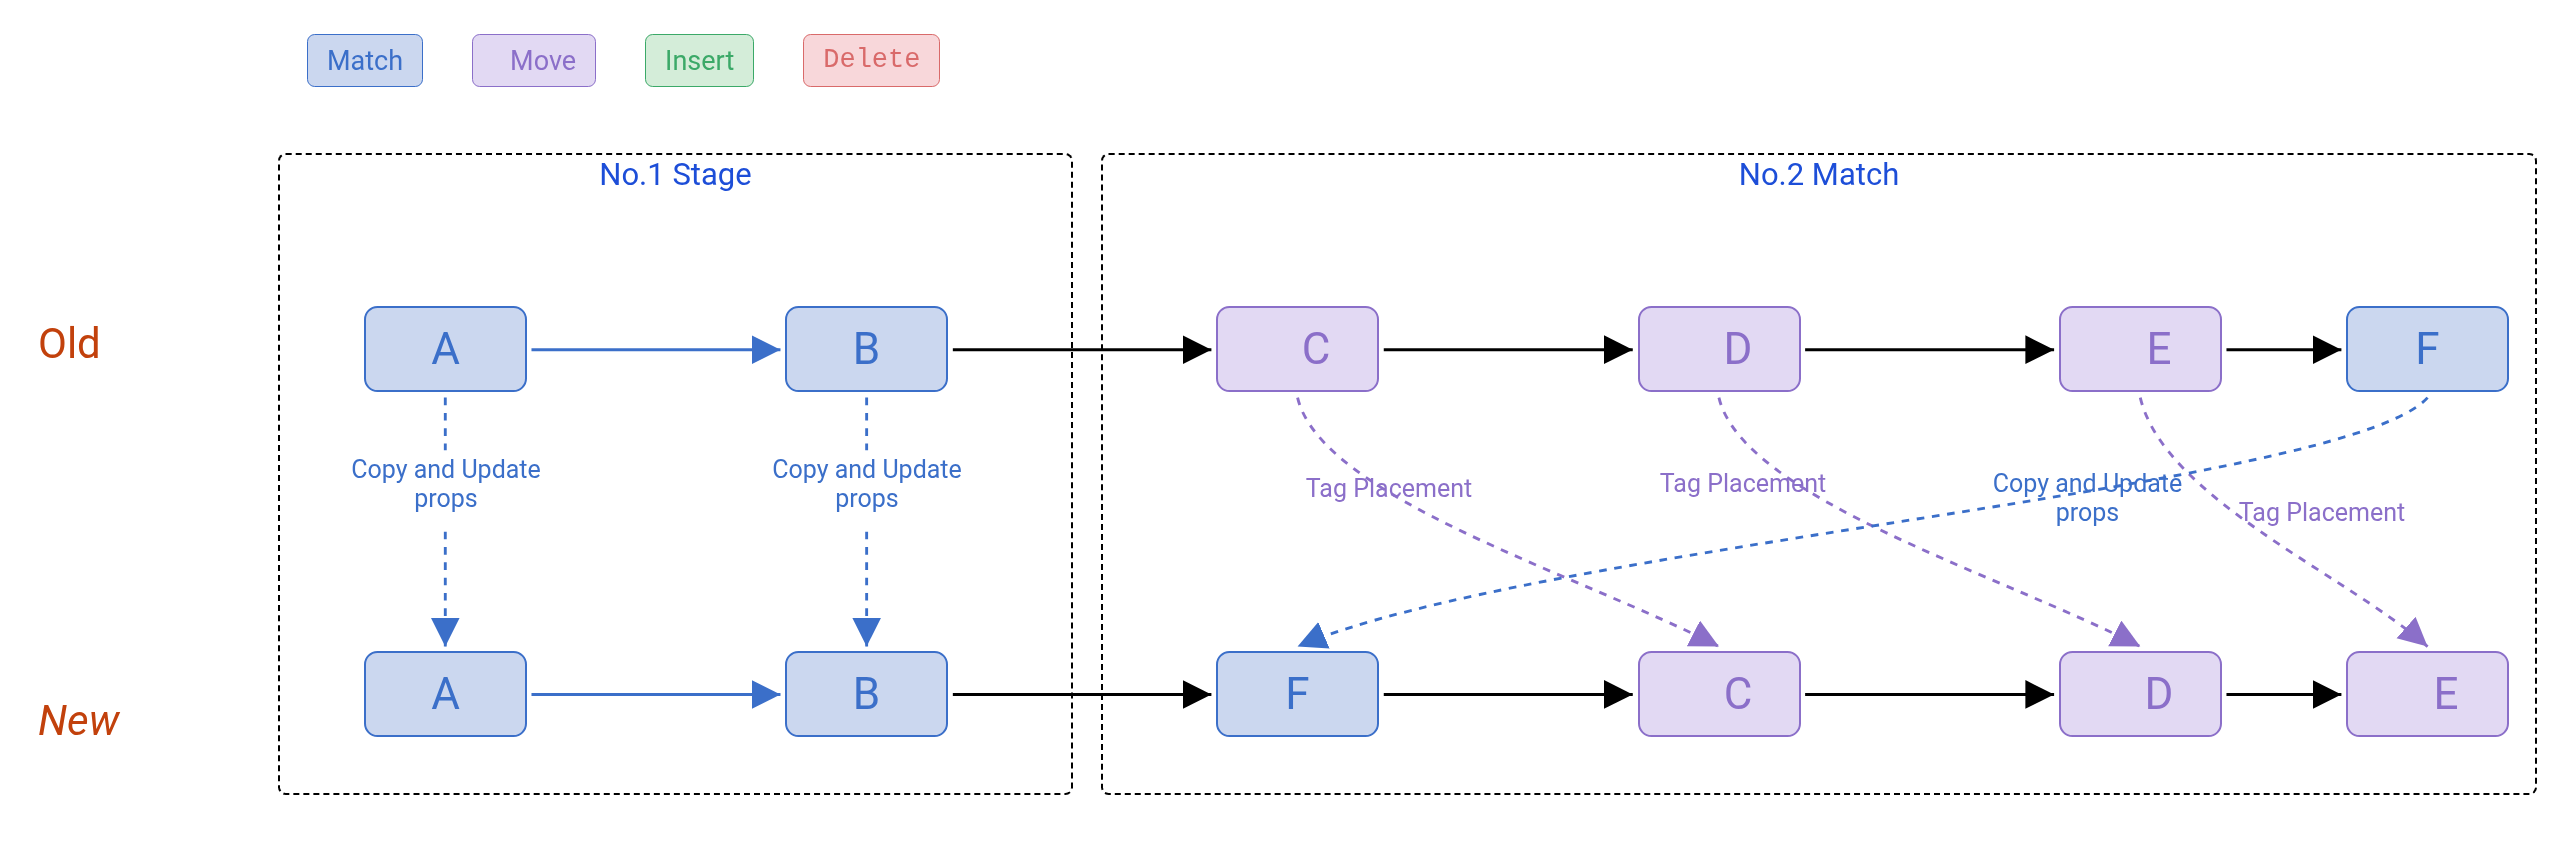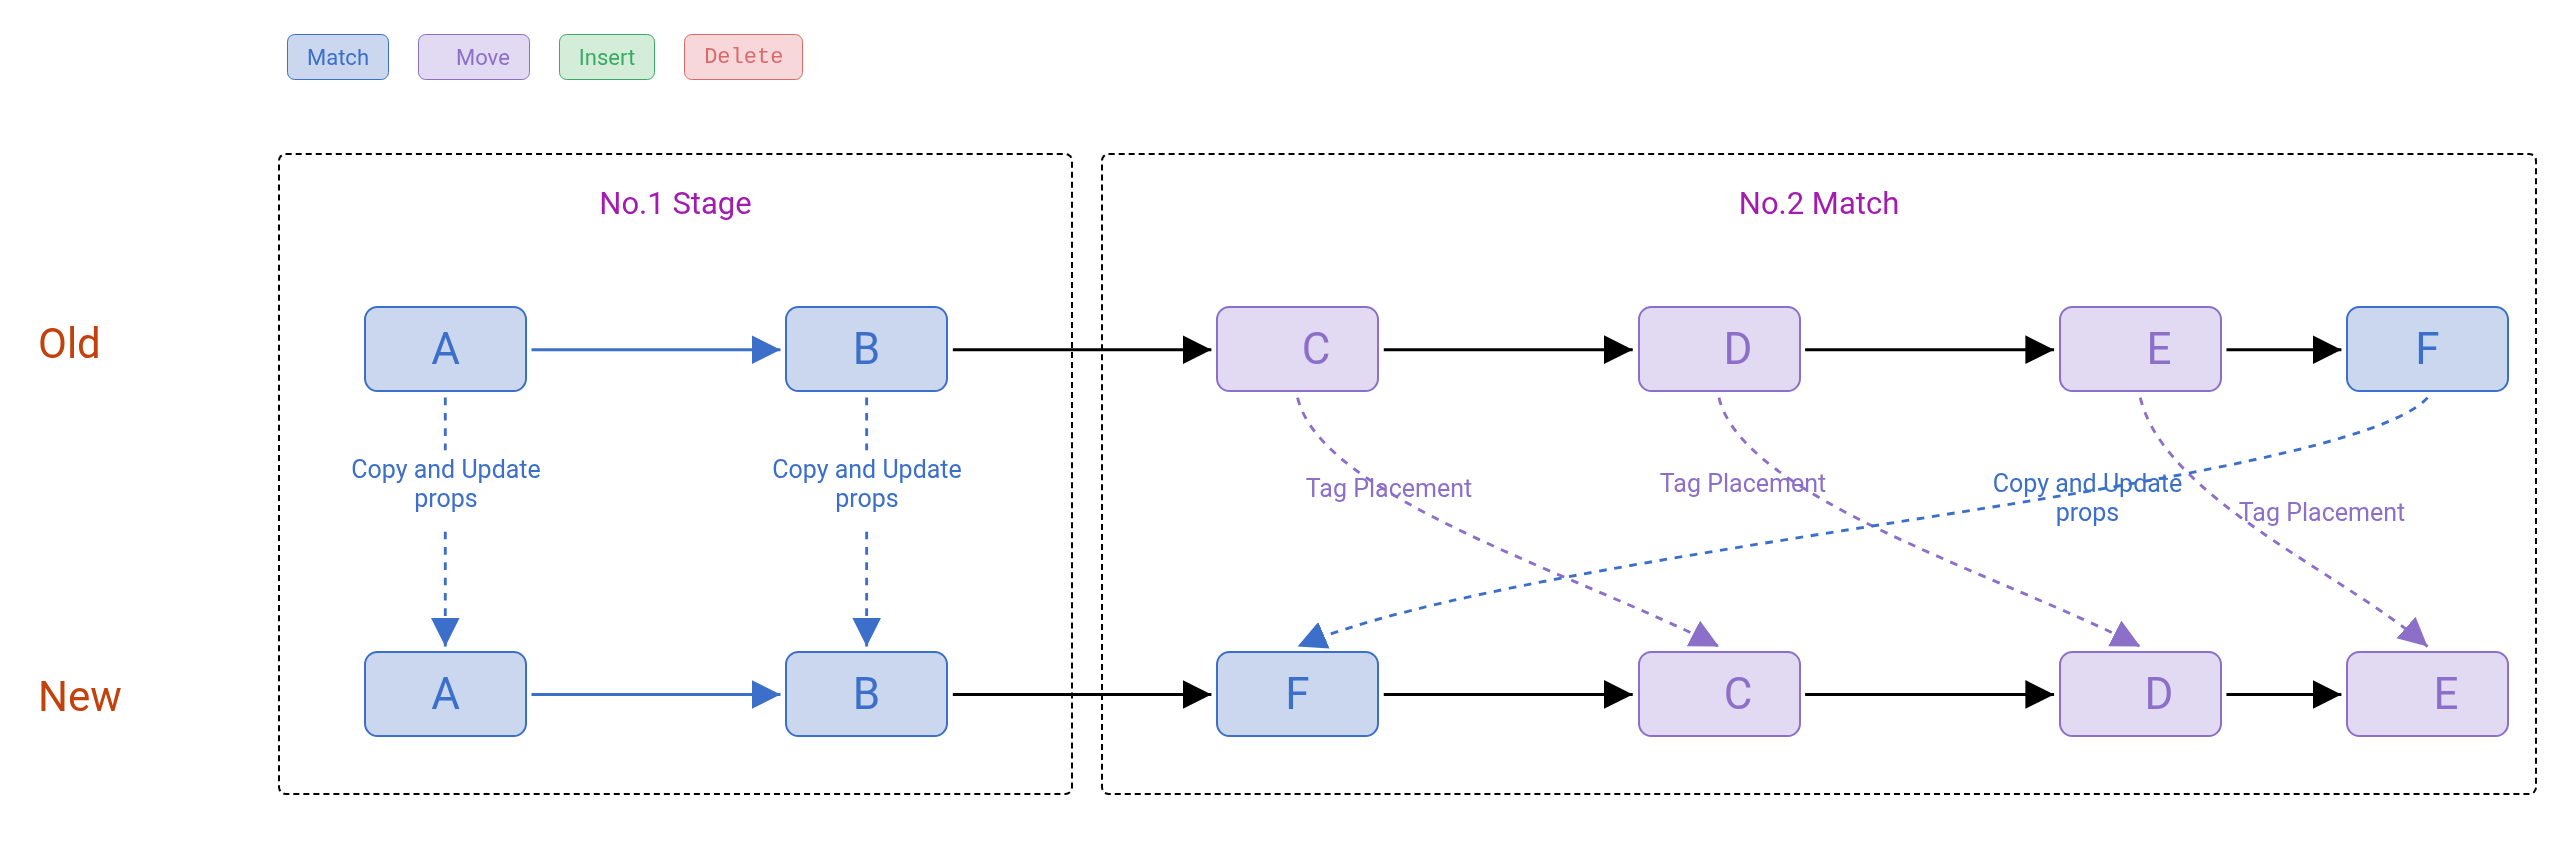--- a/index.html
+++ b/index.html
@@ -15,46 +15,47 @@
   .legend {
     position: absolute;
     top: 34px;
     left: 287px;
     display: flex;
     gap: 29px;
   }
   .legend-item {
     padding: 9.6px 19px;
     border-radius: 7.7px;
-    font-size: 22px;
+    font-size: 27px;
     border: 1.9px solid;
+    margin-left: 20px;
   }
   .match { background: #cbd7ef; border-color: #3b6fc9; color: #3b6fc9; }
   .move  { background: #e2d9f3; border-color: #8b6fc9; color: #8b6fc9; padding-left: 37px; }
   .insert{ background: #d4edd9; border-color: #3ba968; color: #3ba968; text-align: right; }
   .delete{ background: #f8d7da; border-color: #d96a6a; color: #d96a6a; font-family: Liberation Mono, monospace; }
 
   .row-label {
     position: absolute;
     font-size: 42px;
     color: #c2410c;
   }
   .old-label { top: 319px; left: 38px; }
-  .new-label { top: 672px; left: 38px; }
+  .new-label { top: 696px; left: 38px; font-style: italic; }
 
   .stage {
     position: absolute;
     border: 2.9px dashed #000;
     border-radius: 7.7px;
   }
   .stage-title {
     text-align: center;
     font-size: 31px;
-    color: #a21caf;
-    margin-top: 30px;
+    color: #1d4ed8;
+    margin-top: 1px;
   }
   .stage1 { top: 153px; left: 278px; width: 795px; height: 642px; }
   .stage2 { top: 153px; left: 1101px; width: 1436px; height: 642px; }
 
   .node {
     position: absolute;
     width: 163px;
     height: 86px;
     border-radius: 13.4px;
     border: 2.9px solid;

